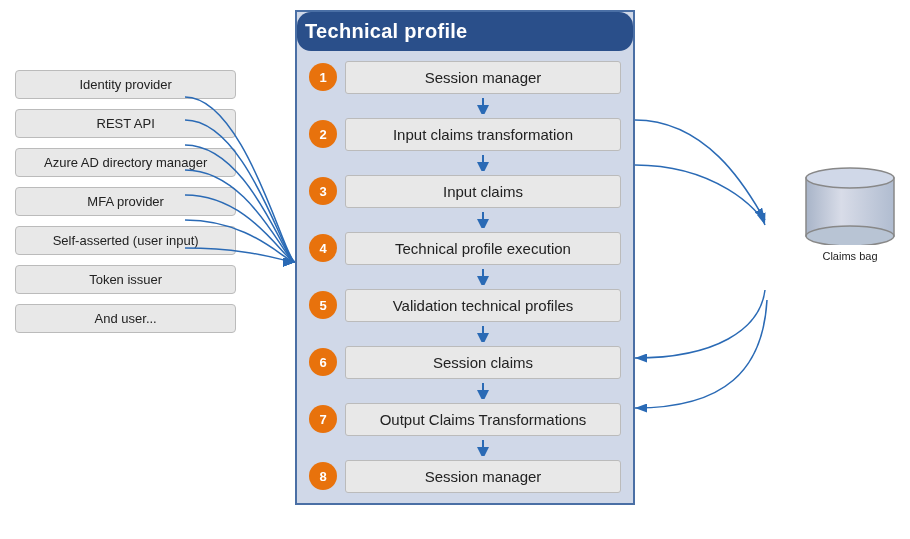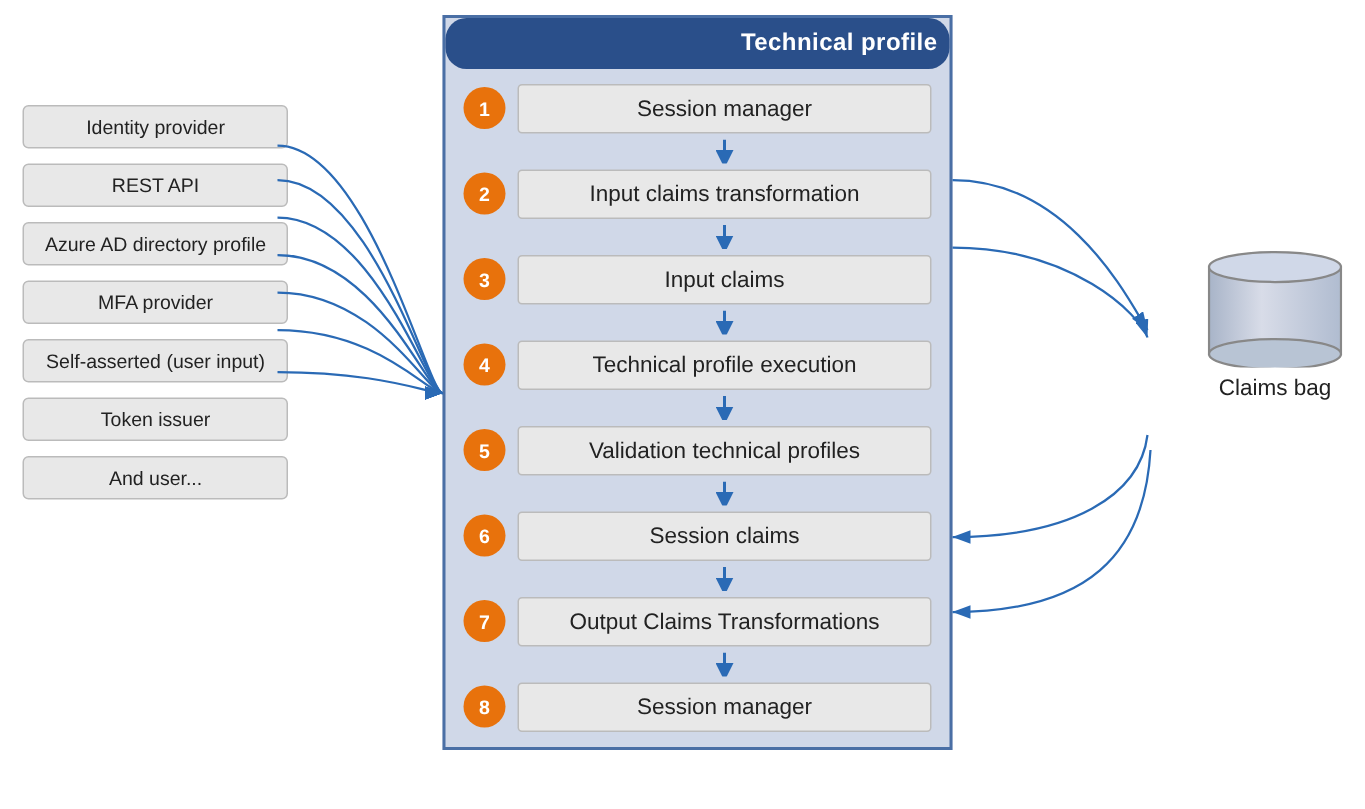--- a/index.html
+++ b/index.html
@@ -26,42 +26,42 @@
       left: 0;
       top: 60px;
       display: flex;
       flex-direction: column;
       gap: 10px;
     }
     .left-box {
       background: #e8e8e8;
       border: 1px solid #bbb;
       border-radius: 4px;
-      padding: 6px 14px;
+      padding: 6px 28px;
       text-align: center;
       font-size: 13px;
       color: #222;
       min-width: 165px;
     }
 
     
     .tp-panel {
       position: absolute;
       left: 280px;
       top: 0;
       width: 340px;
       background: #d0d8e8;
       border: 2px solid #4a6fa5;
     }
     .tp-header {
       background: #2a4f8a;
       color: #fff;
-      text-align: right;
+      text-align: left;
       padding: 8px;
-      font-size: 16px;
+      font-size: 20px;
       font-weight: 600;
       letter-spacing: 0.3px;
       border-radius: 14px;
     }
     .tp-body {
       padding: 10px 12px;
       display: flex;
       flex-direction: column;
       gap: 4px;
     }
@@ -117,21 +117,21 @@
       flex-direction: column;
       align-items: center;
       gap: 6px;
     }
     .cylinder {
       width: 90px;
       height: 80px;
       position: relative;
     }
     .claims-bag-label {
-      font-size: 15px;
+      font-size: 11px;
       color: #222;
       text-align: center;
       margin-top: 4px;
     }
 
     
     .arrows-svg {
       position: absolute;
       left: 0; top: 0;
       width: 100%;
@@ -140,21 +140,21 @@
     }
   </style>
 </head>
 <body>
 
 <div class="diagram-container">
 
   <div class="left-boxes">
     <div class="left-box">Identity provider</div>
     <div class="left-box">REST API</div>
-    <div class="left-box">Azure AD directory profile</div>
+    <div class="left-box">Azure AD directory manager</div>
     <div class="left-box">MFA provider</div>
     <div class="left-box">Self-asserted (user input)</div>
     <div class="left-box">Token issuer</div>
     <div class="left-box">And user...</div>
   </div>
 
   <div class="tp-panel">
     <div class="tp-header">Technical profile</div>
     <div class="tp-body">
 

